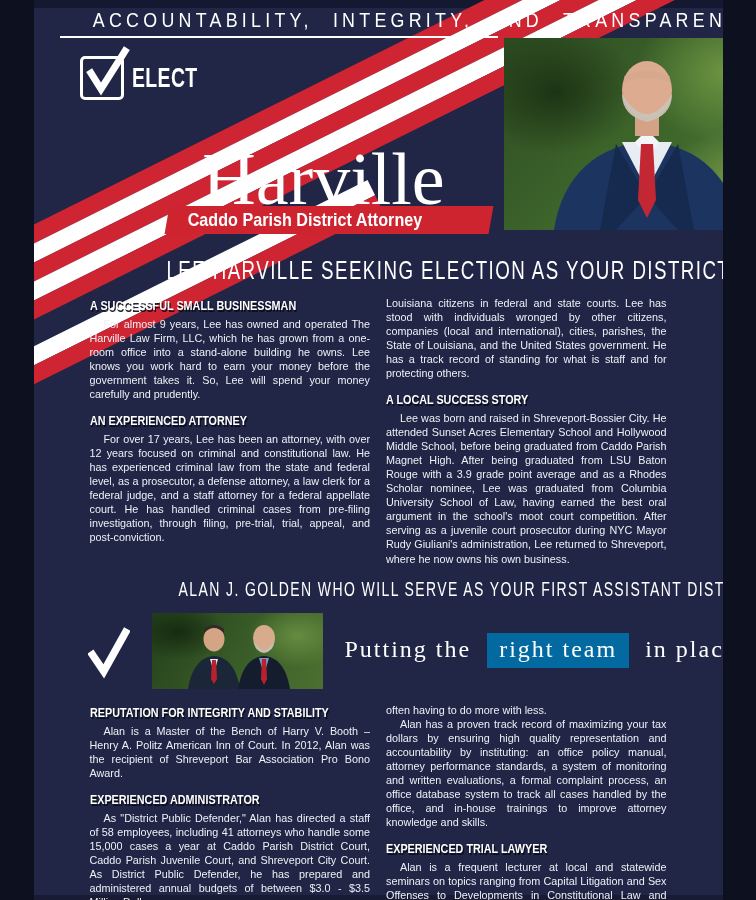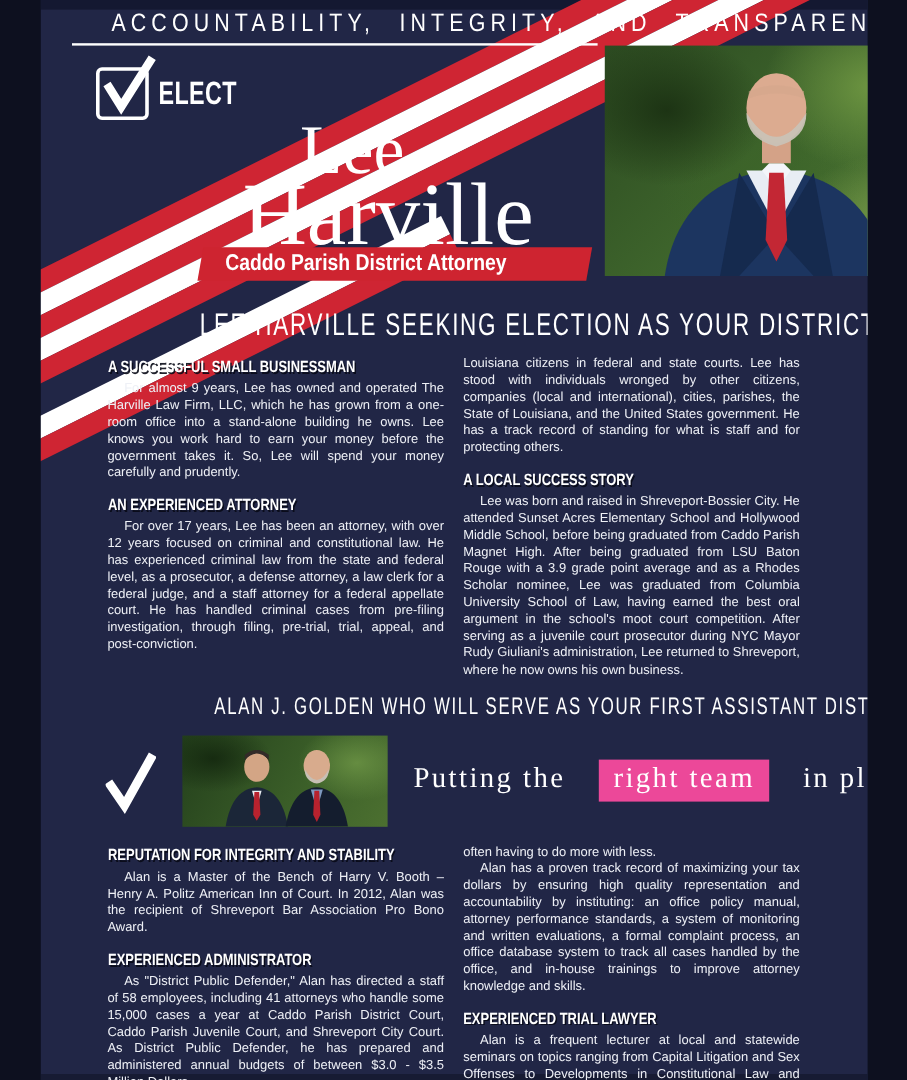--- a/index.html
+++ b/index.html
@@ -71,21 +71,21 @@
   
   .team-row { display:flex; align-items:center; padding:12px 46px 4px 54px; gap:22px; }
   .bigcheck { flex:0 0 auto; }
   .teamphoto { flex:0 0 auto; width:171px; height:76px; overflow:hidden;
                background:
                  radial-gradient(ellipse 70px 40px at 15% 25%, rgba(20,40,15,.9), transparent 70%),
                  radial-gradient(ellipse 70px 45px at 85% 30%, rgba(110,150,70,.8), transparent 70%),
                  linear-gradient(120deg,#24401c,#3c6029 60%,#4c7030); }
   .tagline { flex:1; text-align:center; font-family:"Liberation Serif", serif;
              font-size:24px; letter-spacing:2px; color:#fff; white-space:nowrap; }
-  .tagline .hl { display:inline-block; background:#ec4899; padding:3px 12px 5px 12px; margin:0 20px; }
+  .tagline .hl { display:inline-block; background:#0369a1; padding:3px 12px 5px 12px; margin:0 8px; }
 </style>
 </head>
 <body>
 
 <div class="flyer">
   <div class="topstrip"></div>
 
   <div class="flag-wrap">
     <div class="stripes-a">
       <div class="stripe s-red"></div>
@@ -109,21 +109,20 @@
 
     <div class="elect">
       <span class="elect-box">
         <svg width="42" height="48" viewBox="0 0 42 48">
           <path d="M4 26 L14 42 L38 4" fill="none" stroke="#ffffff" stroke-width="7" stroke-linecap="square"></path>
         </svg>
       </span>
       <span class="elect-label">ELECT</span>
     </div>
 
-    <div class="name-first">Lee</div>
     <div class="name-last">Harville</div>
 
     <div class="office-banner">
       <span class="txt"><span class="cond" style="--sx:0.85">Caddo Parish District Attorney</span></span>
     </div>
 
     <div class="portrait">
       <svg width="286" height="192" viewBox="0 0 286 192">
         <path d="M50 192 C58 136 96 106 143 104 C190 106 228 136 236 192 Z" fill="#1c3560"></path>
         <polygon points="112,106 143,158 112,192 96,192" fill="#152a4e"></polygon>

